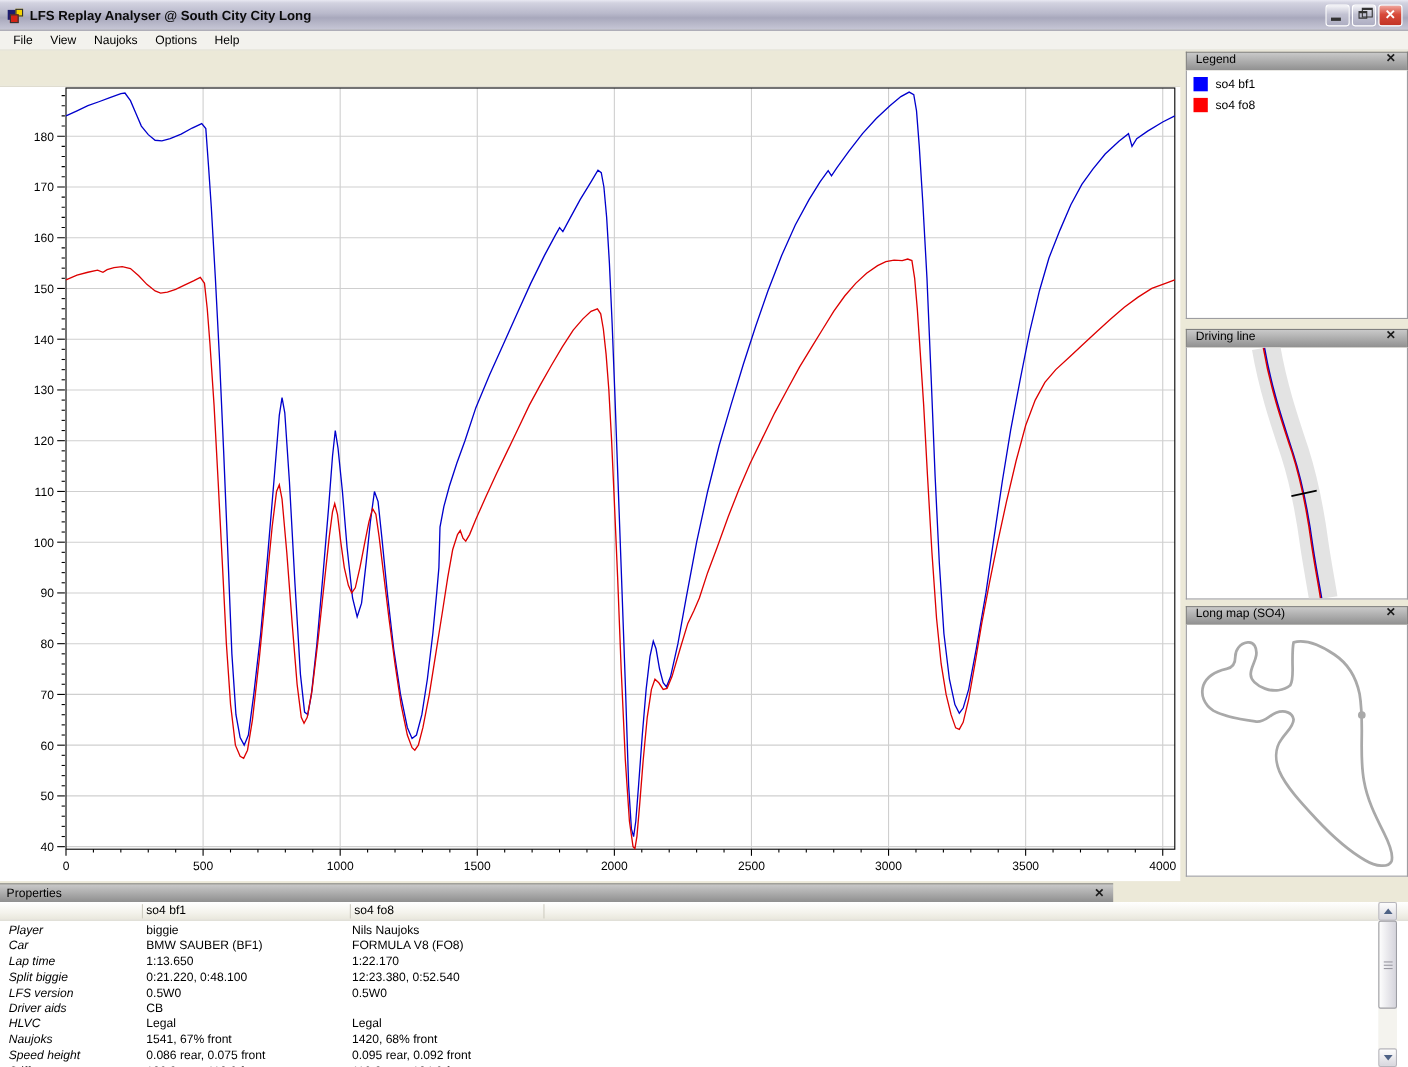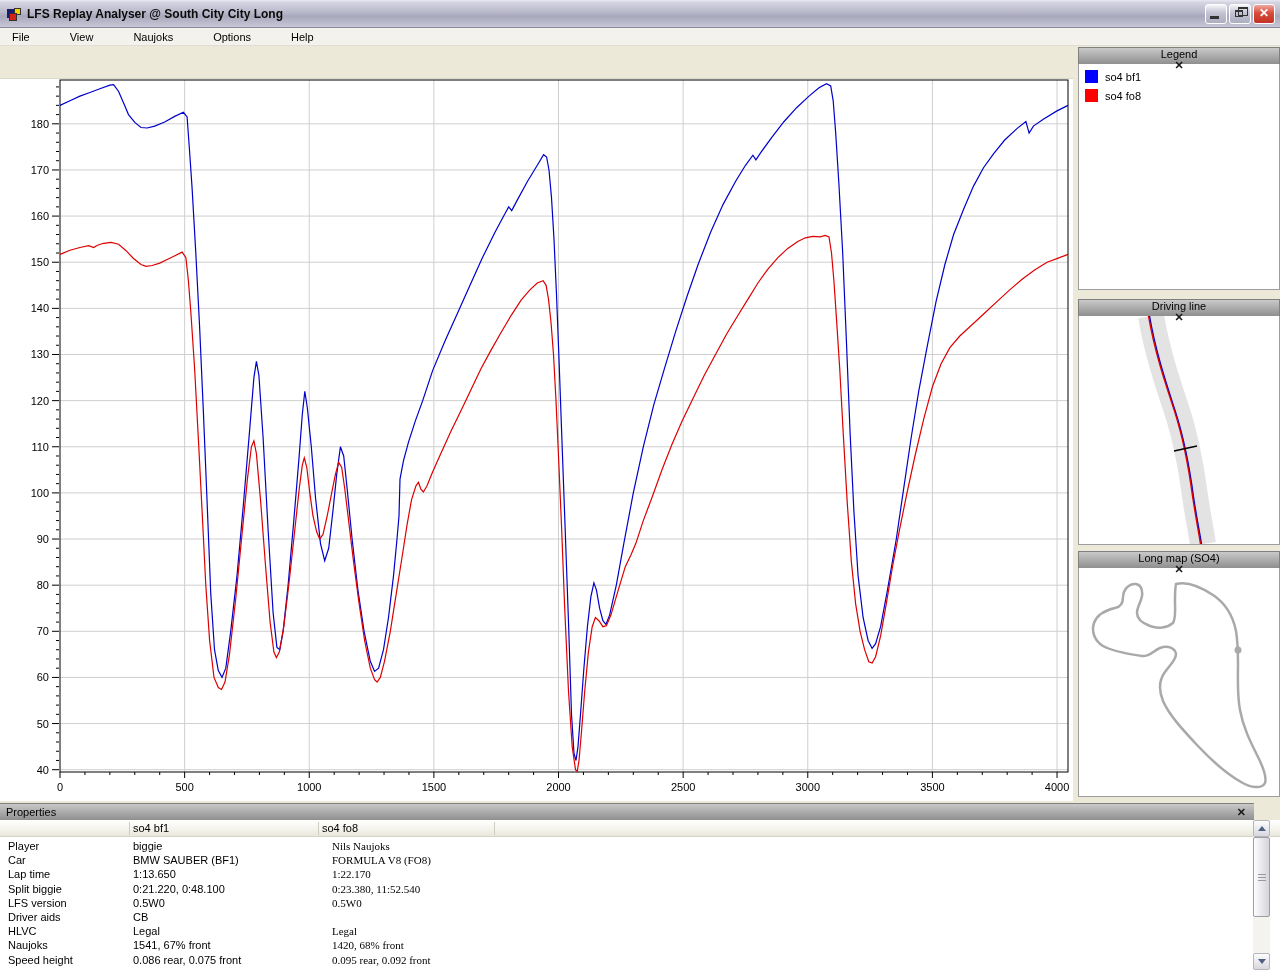--- a/index.html
+++ b/index.html
@@ -17,21 +17,21 @@
   .win-btn { width:22px; height:20px; border:1px solid #fff; border-radius:3px;
     background:linear-gradient(180deg,#f4f4f8,#c2c2d2 45%,#aeaec2); position:relative; }
   .win-btn.close { background:linear-gradient(180deg,#f0a8a0,#d84a3a 45%,#c23325); }
   .glyph-min { position:absolute; left:4px; bottom:4px; width:9px; height:3px; background:#333; }
   .glyph-restore { position:absolute; left:5px; top:5px; width:8px; height:7px; border:1px solid #333; border-top-width:2px; background:transparent; }
   .glyph-restore:before { content:""; position:absolute; left:2px; top:-5px; width:8px; height:6px; border:1px solid #333; border-top-width:2px; }
   .glyph-x { position:absolute; left:0; top:1px; width:100%; text-align:center; color:#fff; font-weight:bold; font-size:12px; }
 
   
   .menubar { position:absolute; left:0; top:28px; width:1280px; height:18px; background:#f3f2ed;
-    border-bottom:1px solid #e0ded2; display:flex; align-items:center; padding-left:4px;gap:24px; }
+    border-bottom:1px solid #e0ded2; display:flex; align-items:center; padding-left:4px; }
   .menu-item { padding:2px 8px; color:#000; }
   .toolbar { position:absolute; left:0; top:46px; width:1280px; height:32px; background:#ece9d8; }
   .combo { position:absolute; height:20px; background:#fff; border:1px solid #7f9db9; display:flex; align-items:center; }
   .combo .val { flex:1; padding-left:4px; color:#000; white-space:nowrap; overflow:hidden; }
   .combo .btn { width:17px; height:100%; border-left:1px solid #7f9db9;
     background:linear-gradient(180deg,#f4f7fd,#cfdaf3 60%,#b7c7ec); display:flex; align-items:center; justify-content:center; }
   .combo .arr { width:0; height:0; border-left:4px solid transparent; border-right:4px solid transparent; border-top:5px solid #42618b; }
   .combo.disabled { background:#efeeeb; border-color:#bdbcb4; }
   .combo.disabled .val { color:#9f9e96; }
   .combo.disabled .btn { border-left:1px solid #bdbcb4; background:linear-gradient(180deg,#f6f6f4,#e2e1dc); }
@@ -41,41 +41,41 @@
   .fit-btn { position:absolute; left:1042px; top:52px; width:27px; height:21px; border:1px solid #23457c; border-radius:3px;
     background:linear-gradient(180deg,#fff,#f1efe4 70%,#dedacb); text-align:center; line-height:19px; color:#000; }
 
   
   .chart-canvas { position:absolute; left:0; top:78px; width:1073px; height:723px; background:#fff; border-top:1px solid #dcd9ca; }
   .chart-canvas svg { display:block; }
 
   
   .panel { position:absolute; left:1078px; width:202px; }
   .panel-header { height:17px; background:linear-gradient(180deg,#c9c9c9,#a9a9a9 55%,#8f8f8f);
-    border:1px solid #808080; border-bottom:none; display:flex; align-items:center; padding:0 8px; color:#000;flex-direction:column; }
+    border:1px solid #808080; border-bottom:none; display:flex; align-items:flex-start; padding:0 8px; color:#000; }
   .panel-header .ph-title { flex:1; }
   .panel-close { font-size:11px; font-weight:bold; color:#1a1a1a; padding:0 2px; line-height:11px; }
   .panel-body { background:#fff; border:1px solid #9d9da1; border-top:none; overflow:hidden; }
 
   .legend-item { display:flex; align-items:center; gap:7px; margin:6px 0 0 6px; }
   .legend-swatch { width:13px; height:13px; }
 
   
-  .props-header { position:absolute; left:0; top:803px; width:1254px; height:17px;
+  .props-header { position:absolute; left:0; top:803px; width:1012px; height:17px;
     background:linear-gradient(180deg,#c9c9c9,#a9a9a9 55%,#8f8f8f); border-top:1px solid #808080;
     display:flex; align-items:center; padding:0 6px; color:#000; }
   .props-header .ph-title { flex:1; }
   .props-table { position:absolute; left:0; top:820px; width:1280px; height:150px; background:#fff; overflow:hidden; }
   .props-colhead { position:absolute; left:0; top:0; width:1280px; height:17px;
     background:linear-gradient(180deg,#ffffff,#f4f3ec 60%,#e9e7dc); border-bottom:1px solid #d5d3c8; }
   .props-colhead .ch { position:absolute; top:2px; color:#000; }
   .props-colhead .sep { position:absolute; top:2px; width:1px; height:13px; background:#cfcdc2; }
   .prow { position:absolute; height:14px; white-space:nowrap; color:#000; }
   .prow span { position:absolute; top:0; }
-  .pc0 { left:8px; } .pc1 { left:133px; } .pc2 { left:332px;font-family:Liberation Serif, serif; }
+  .pc0 { left:8px;font-style:italic; } .pc1 { left:133px; } .pc2 { left:320px; }
 
   
   .vscroll { position:absolute; left:1253px; top:820px; width:17px; height:150px; background:#f4f3ee; }
   .sb-btn { position:absolute; left:0; width:17px; height:17px; border:1px solid #b7b6bd; border-radius:2px;
     background:linear-gradient(180deg,#fdfdfd,#d8d7de); display:flex; align-items:center; justify-content:center; }
   .sb-arrow-up { width:0; height:0; border-left:4px solid transparent; border-right:4px solid transparent; border-bottom:5px solid #4d6185; }
   .sb-arrow-down { width:0; height:0; border-left:4px solid transparent; border-right:4px solid transparent; border-top:5px solid #4d6185; }
   .sb-thumb { position:absolute; left:0; top:17px; width:17px; height:80px; border:1px solid #9d9da4; border-radius:2px;
     background:linear-gradient(90deg,#fdfdfd,#d5d4dc); }
   .sb-grip { position:absolute; left:4px; top:36px; width:8px; height:1px; background:#9a99a2; box-shadow:0 3px 0 #9a99a2, 0 6px 0 #9a99a2; }
@@ -382,21 +382,21 @@
       <span class="pc2">FORMULA V8 (FO8)</span>
     </div>
     <div class="prow" style="top: 48.4px;">
       <span class="pc0">Lap time</span>
       <span class="pc1">1:13.650</span>
       <span class="pc2">1:22.170</span>
     </div>
     <div class="prow" style="top: 62.6px;">
       <span class="pc0">Split biggie</span>
       <span class="pc1">0:21.220, 0:48.100</span>
-      <span class="pc2">0:23.380, 11:52.540</span>
+      <span class="pc2">12:23.380, 0:52.540</span>
     </div>
     <div class="prow" style="top: 76.8px;">
       <span class="pc0">LFS version</span>
       <span class="pc1">0.5W0</span>
       <span class="pc2">0.5W0</span>
     </div>
     <div class="prow" style="top: 91px;">
       <span class="pc0">Driver aids</span>
       <span class="pc1">CB</span>
       <span class="pc2"></span>

